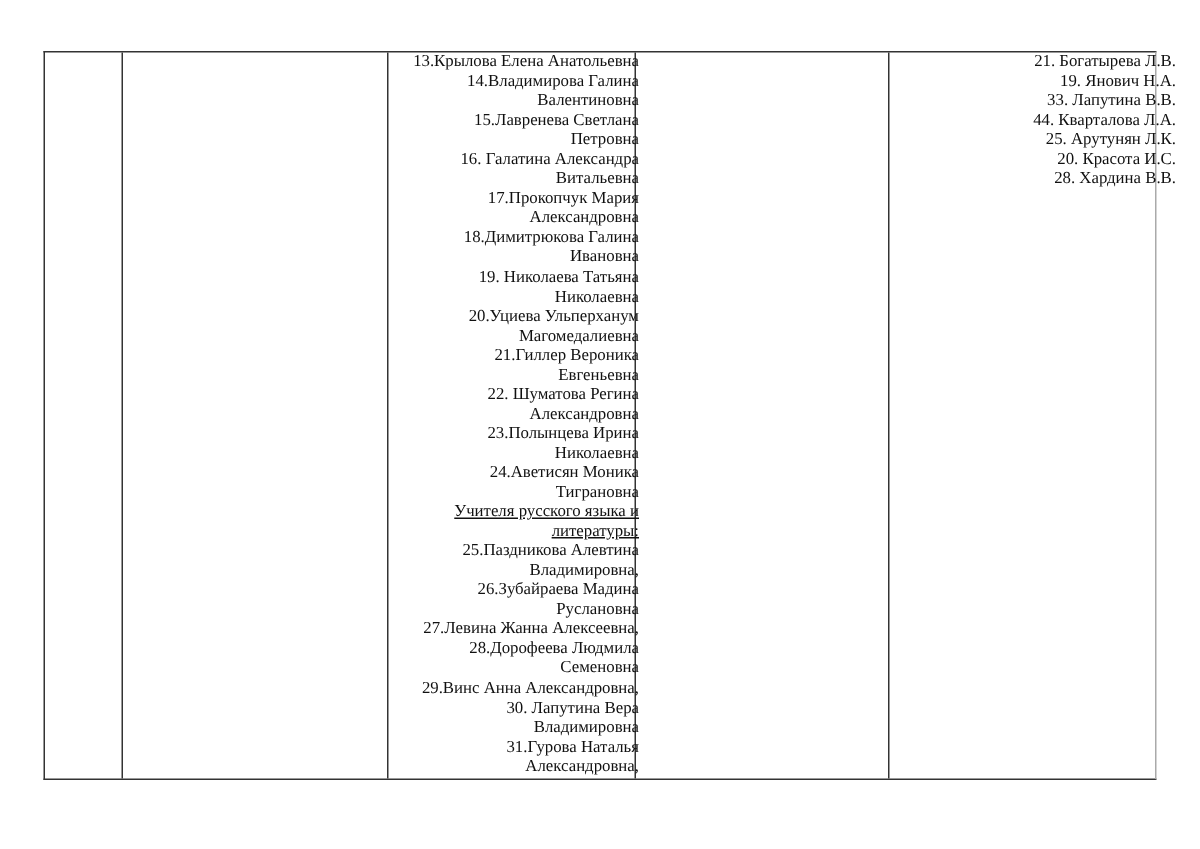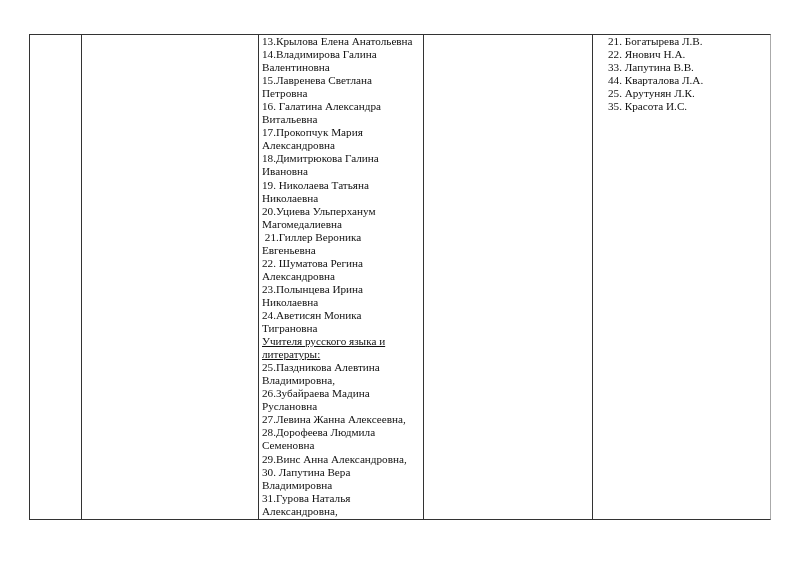--- a/index.html
+++ b/index.html
@@ -2,29 +2,29 @@
 <html><head>
 <meta charset="utf-8">
 <style>
   html, body { margin:0; padding:0; background:#ffffff; }
   body { width:800px; height:566px; position:relative; overflow:hidden;
          font-family:"Liberation Serif","DejaVu Serif",serif; color:#111; }
   .tbl { position:absolute; left:29px; top:34px; width:742px; height:486px;
          border-top:1.5px solid #333; border-bottom:1.5px solid #333;
          border-left:1.5px solid #333; border-right:1.5px solid #aaa; box-sizing:border-box; }
   .col { position:absolute; top:0; bottom:0; border-left:1px solid #333; }
-  .cell { position:absolute; top:0; font-size:11.2px; line-height:13.05px; white-space:pre; }
+  .cell { position:absolute; top:0; font-size:11.2px; line-height:13.05px; white-space:pre;text-align:right; }
   .c3 { left:230px; width:164px; padding-left:2px; }
   .c5 { left:564px; width:176px; padding-left:14px; }
   .u { text-decoration:underline; }
 </style>
 </head>
 <body>
 
 <div class="tbl">
   <div class="col" style="left:51px"></div>
   <div class="col" style="left:228px"></div>
   <div class="col" style="left:393px"></div>
   <div class="col" style="left:562px"></div>
 
   <div class="cell c3" id="c3"><div>13.Крылова Елена Анатольевна</div><div>14.Владимирова Галина</div><div>Валентиновна</div><div>15.Лавренева Светлана</div><div>Петровна</div><div>16. Галатина Александра</div><div>Витальевна</div><div>17.Прокопчук Мария</div><div>Александровна</div><div>18.Димитрюкова Галина</div><div>Ивановна</div><div>19. Николаева Татьяна</div><div>Николаевна</div><div>20.Уциева Ульперханум</div><div>Магомедалиевна</div><div> 21.Гиллер Вероника</div><div>Евгеньевна</div><div>22. Шуматова Регина</div><div>Александровна</div><div>23.Полынцева Ирина</div><div>Николаевна</div><div>24.Аветисян Моника</div><div>Тиграновна</div><div class="u">Учителя русского языка и</div><div class="u">литературы:</div><div>25.Паздникова Алевтина</div><div>Владимировна,</div><div>26.Зубайраева Мадина</div><div>Руслановна</div><div>27.Левина Жанна Алексеевна,</div><div>28.Дорофеева Людмила</div><div>Семеновна</div><div>29.Винс Анна Александровна,</div><div>30. Лапутина Вера</div><div>Владимировна</div><div>31.Гурова Наталья</div><div>Александровна,</div></div>
-  <div class="cell c5" id="c5"><div>21. Богатырева Л.В.</div><div>22. Янович Н.А.</div><div>33. Лапутина В.В.</div><div>44. Кварталова Л.А.</div><div>25. Арутунян Л.К.</div><div>35. Красота И.С.</div></div>
+  <div class="cell c5" id="c5"><div>21. Богатырева Л.В.</div><div>19. Янович Н.А.</div><div>33. Лапутина В.В.</div><div>44. Кварталова Л.А.</div><div>25. Арутунян Л.К.</div><div>20. Красота И.С.</div><div>28. Хардина В.В.</div></div>
 </div>
 
 </body></html>

